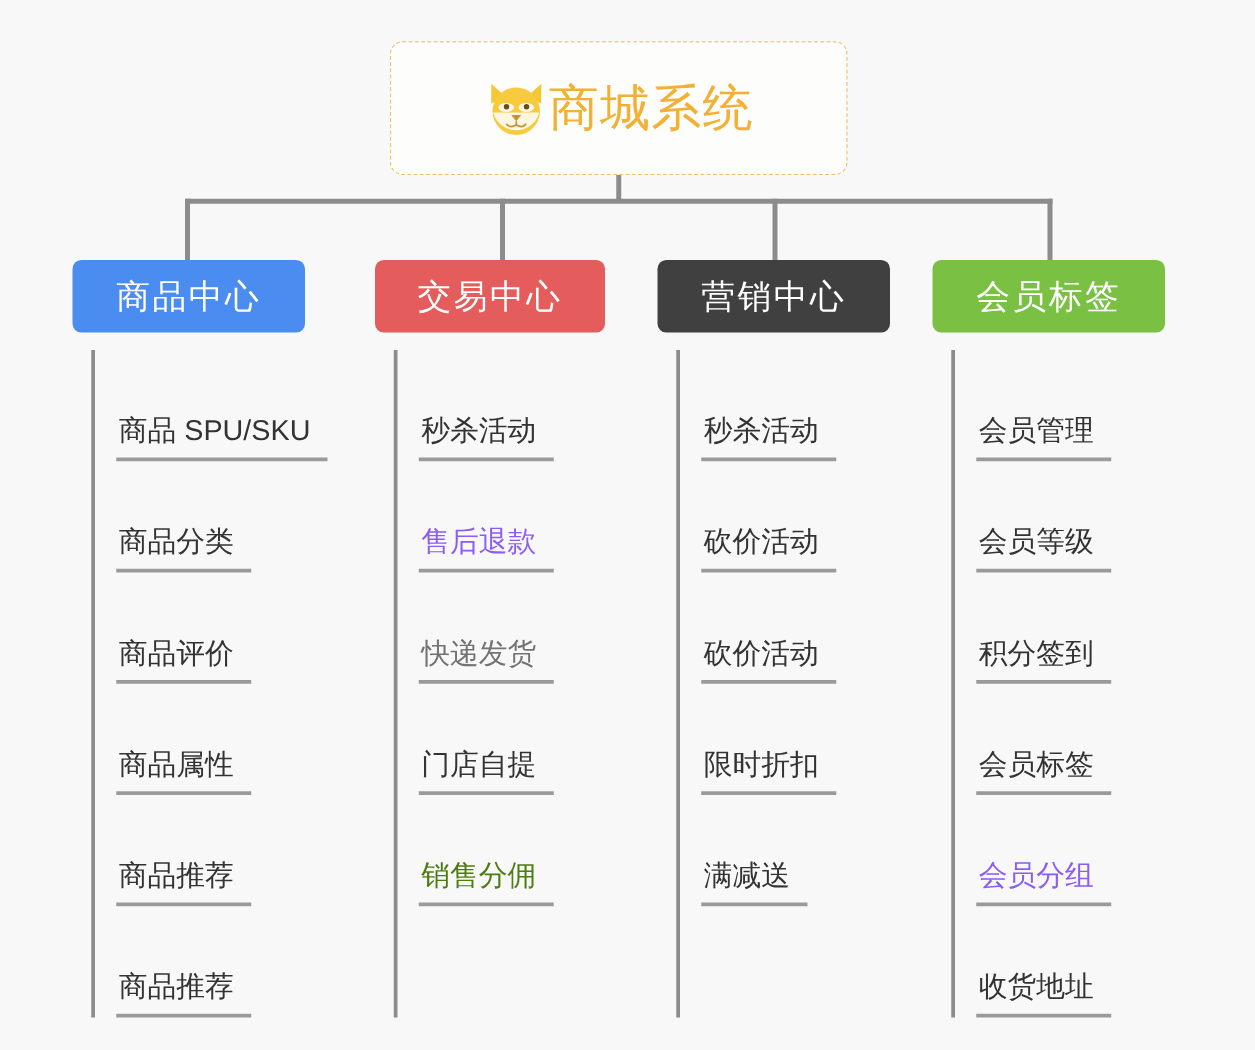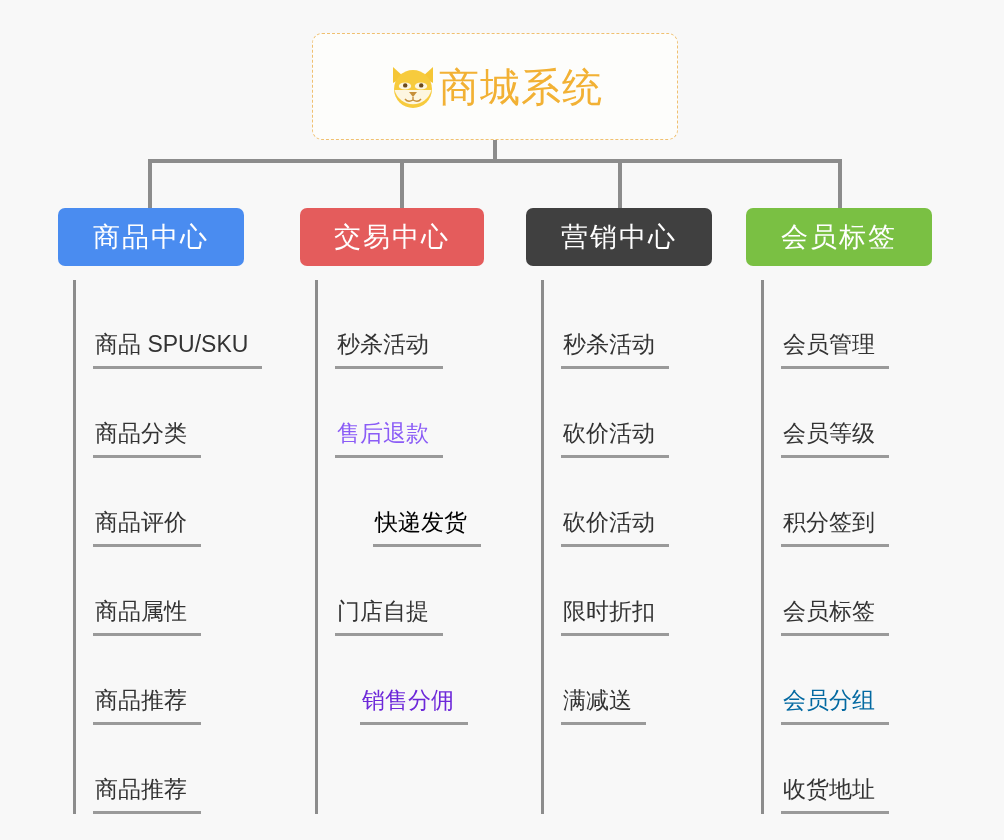--- a/index.html
+++ b/index.html
@@ -193,27 +193,27 @@
     </div>
     <div class="branch">
       <div class="branch-trunk" style="height: 534px; background: rgb(140, 140, 140);"></div>
       <div class="leaf">
           <span class="leaf-label" style="color: rgb(51, 51, 51); border-bottom-color: rgb(154, 154, 154);">秒杀活动</span>
         </div>
       <div class="leaf">
           <span class="leaf-label" style="color: #8b5cf6; border-bottom-color: rgb(154, 154, 154); margin-top: 40px;">售后退款</span>
         </div>
       <div class="leaf">
-          <span class="leaf-label" style="color: #000000; border-bottom-color: rgb(154, 154, 154); margin-left: 38px;">快递发货</span>
+          <span class="leaf-label" style="color: #737373; border-bottom-color: rgb(154, 154, 154);">快递发货</span>
         </div>
       <div class="leaf">
           <span class="leaf-label" style="color: rgb(51, 51, 51); border-bottom-color: rgb(154, 154, 154);">门店自提</span>
         </div>
       <div class="leaf">
-          <span class="leaf-label" style="color: #6d28d9; border-bottom-color: rgb(154, 154, 154); margin-left: 25px;">销售分佣</span>
+          <span class="leaf-label" style="color: #4d7c0f; border-bottom-color: rgb(154, 154, 154);">销售分佣</span>
         </div>
     </div>
   </div>
 
   <div class="column" style="left:526px;width:186px;">
     <div class="cat-header" style="background: #404040;">
       <span>营销中心</span>
     </div>
     <div class="branch">
       <div class="branch-trunk" style="height: 534px; background: rgb(140, 140, 140);"></div>
@@ -247,21 +247,21 @@
       <div class="leaf">
           <span class="leaf-label" style="color: rgb(51, 51, 51); border-bottom-color: rgb(154, 154, 154);">会员等级</span>
         </div>
       <div class="leaf">
           <span class="leaf-label" style="color: rgb(51, 51, 51); border-bottom-color: rgb(154, 154, 154);">积分签到</span>
         </div>
       <div class="leaf">
           <span class="leaf-label" style="color: rgb(51, 51, 51); border-bottom-color: rgb(154, 154, 154);">会员标签</span>
         </div>
       <div class="leaf">
-          <span class="leaf-label" style="color: #0369a1; border-bottom-color: rgb(154, 154, 154); margin-top: 10px;">会员分组</span>
+          <span class="leaf-label" style="color: #8b5cf6; border-bottom-color: rgb(154, 154, 154); margin-top: 10px;">会员分组</span>
         </div>
       <div class="leaf">
           <span class="leaf-label" style="color: rgb(51, 51, 51); border-bottom-color: rgb(154, 154, 154);">收货地址</span>
         </div>
     </div>
   </div>
 
 </div>
 
 </body></html>

